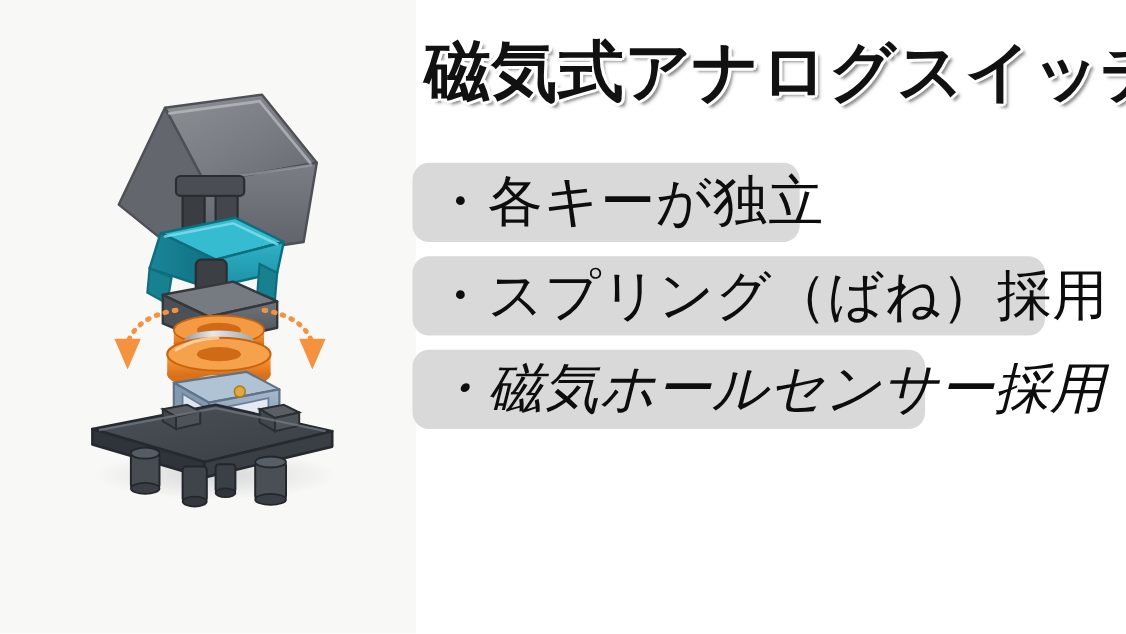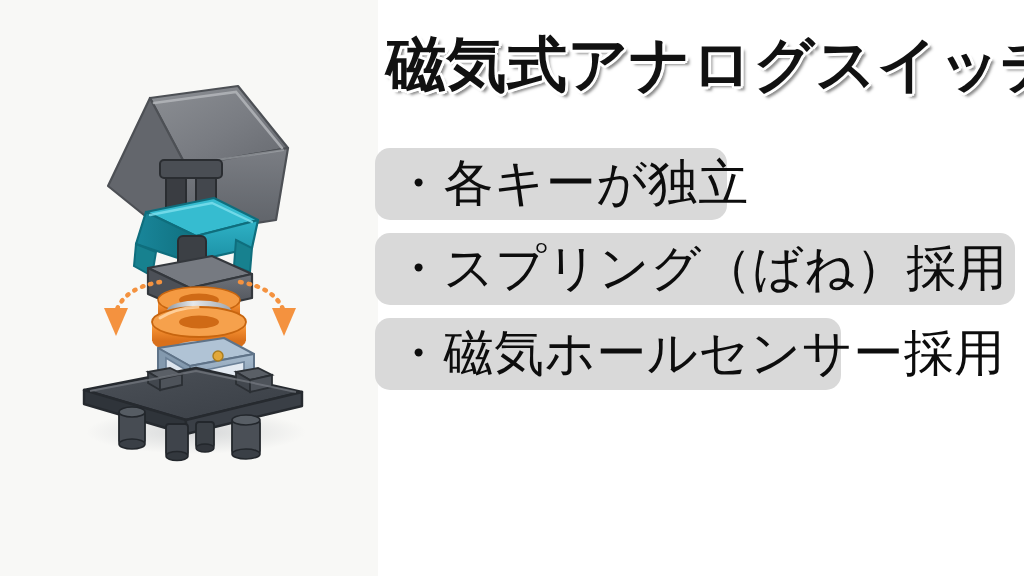--- a/index.html
+++ b/index.html
@@ -77,22 +77,22 @@
   .pill-row { display: block; }
   .pill-text {
     font-size: 50px;
     line-height: 46px;
     color: #0d0d0d;
     font-weight: 400;
     white-space: nowrap;
     letter-spacing: 0.5px;
   }
   .pill-1 { width: 352px; }
-  .pill-2 { width: 640px; }
-  .pill-3 { width: 466px; }
+  .pill-2 { width: 575px; }
+  .pill-3 { width: 466px; font-style: italic; }
 </style>
 </head>
 <body>
 
 <div id="slide">
 
   <div class="illus-panel">
     <div class="illus-stage">
       <svg width="378" height="576" viewBox="0 0 378 576" xmlns="http://www.w3.org/2000/svg">
         <defs>

